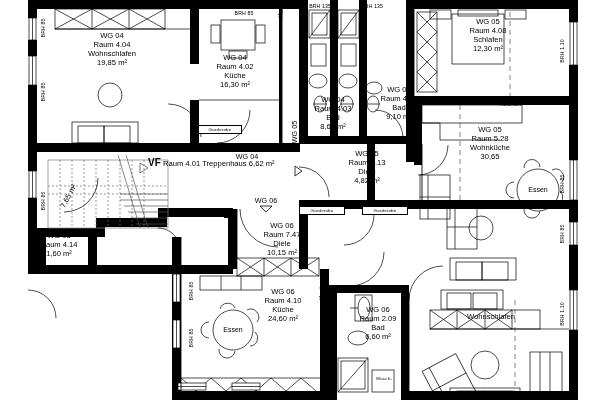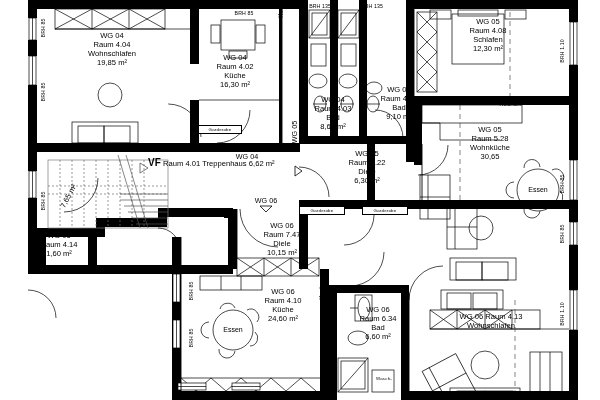--- a/index.html
+++ b/index.html
@@ -373,23 +373,23 @@
 
   <div class="lbl room" style="left:455px;top:18px;width:66px;">
     <span class="l">WG 05</span>
     <span class="l">Raum 4.08</span>
     <span class="l">Schlafen</span>
     <span class="l">12,30 m²</span>
   </div>
 
   <div class="lbl room" style="left:334px;top:150px;width:66px;">
     <span class="l">WG 05</span>
-    <span class="l">Raum 5.22</span>
+    <span class="l">Raum 7.13</span>
     <span class="l">Diele</span>
-    <span class="l">6,30 m²</span>
+    <span class="l">4,82 m²</span>
   </div>
 
   <div class="lbl room" style="left:450px;top:126px;width:80px;">
     <span class="l">WG 05</span>
     <span class="l">Raum 5.28</span>
     <span class="l">Wohnküche</span>
     <span class="l">30,65</span>
   </div>
 
   <div class="lbl" style="left:148px;top:157px;width:120px;">
@@ -416,27 +416,26 @@
 
   <div class="lbl room" style="left:250px;top:288px;width:66px;">
     <span class="l">WG 06</span>
     <span class="l">Raum 4.10</span>
     <span class="l">Küche</span>
     <span class="l">24,60 m²</span>
   </div>
 
   <div class="lbl room" style="left:348px;top:306px;width:60px;">
     <span class="l">WG 06</span>
-    <span class="l">Raum 6.34</span>
+    <span class="l">Raum 2.09</span>
     <span class="l">Bad</span>
     <span class="l">6,60 m²</span>
   </div>
 
   <div class="lbl room" style="left:430px;top:313px;width:122px;">
-    <span class="l">WG 06 Raum 4.13</span>
     <span class="l">Wohnschlafen</span>
   </div>
 
   <div class="lbl kochen" style="left:277px;top:30px;transform:rotate(-90deg);transform-origin:left top;width:46px;">Kochen</div>
   <div class="lbl kochen" style="left:487px;top:100px;width:46px;">Kochen</div>
   <div class="lbl kochen" style="left:318px;top:312px;transform:rotate(-90deg);transform-origin:left top;width:46px;">Kochen</div>
 
   <div class="lbl essen" style="left:518px;top:186px;width:40px;">Essen</div>
   <div class="lbl essen" style="left:213px;top:326px;width:40px;">Essen</div>
 

